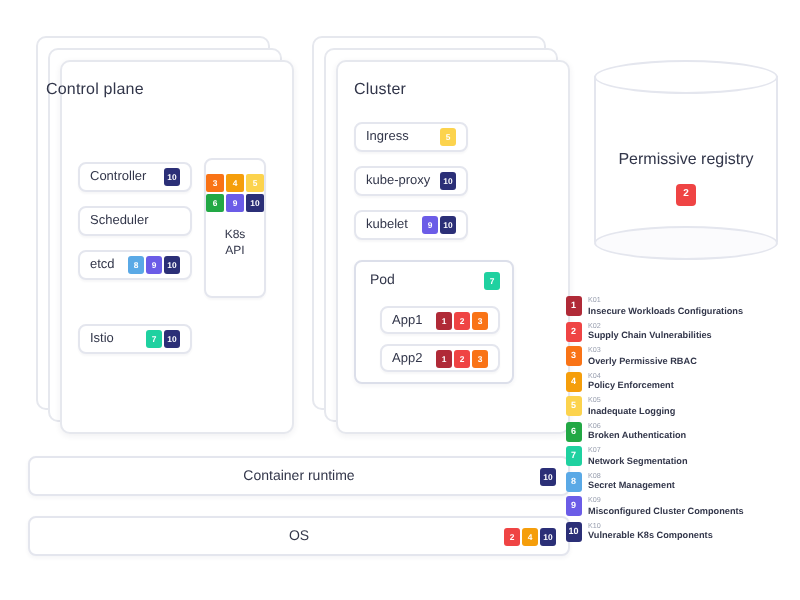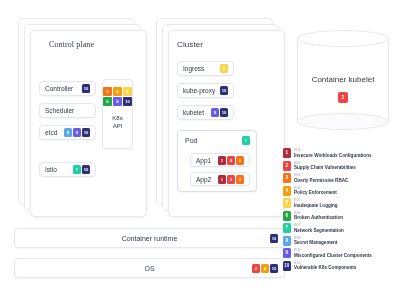--- a/index.html
+++ b/index.html
@@ -157,21 +157,21 @@
 </head>
 <body>
 
 <div id="stage">
 
   <div class="stack" style="left:18px; top:18px; width:130px; height:200px;">
     <div class="sheet s1" style="width:117px; height:187px;"></div>
     <div class="sheet s2" style="width:117px; height:187px;"></div>
     <div class="sheet s3" style="width:117px; height:187px;"></div>
 
-    <div class="panel-title" style="left:31px; top:22px;font-family:Liberation Serif, serif;">Control plane</div>
+    <div class="panel-title" style="left:5px; top:22px;">Control plane</div>
 
     <div class="pill" style="left:21px; top:63px; width:57px; height:15px;">
       <span class="lbl">Controller</span>
       <span class="badges">
           <span class="badge" style="background: rgb(43, 47, 119);">10</span>
         </span>
     </div>
 
     <div class="pill" style="left:21px; top:85px; width:57px; height:15px;">
       <span class="lbl">Scheduler</span>
@@ -278,21 +278,21 @@
         <span class="badge" style="background: rgb(239, 68, 68);">2</span>
         <span class="badge" style="background: rgb(245, 158, 11);">4</span>
         <span class="badge" style="background: rgb(43, 47, 119);">10</span>
       </span>
   </div>
 
   <div class="cyl" style="left:297px; top:30px; width:92px; height:100px;">
     <div class="body"></div>
     <div class="bot"></div>
     <div class="top"></div>
-    <div class="ctext">Container kubelet</div>
+    <div class="ctext">Permissive registry</div>
     <div class="cbadge badges">
         <span class="badge" style="background: rgb(239, 68, 68);">2</span>
       </div>
   </div>
 
   <div class="legend" style="left:283px; top:147px; width:115px;">
       <div class="legrow">
         <span class="chip" style="background: rgb(176, 42, 55);">1</span>
         <span class="txt">
           <div class="code">K01</div>

